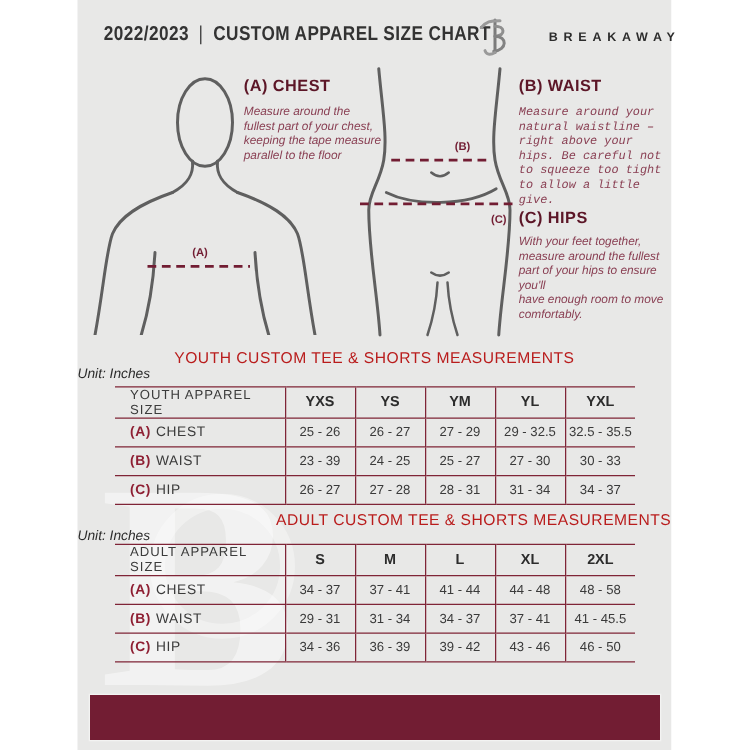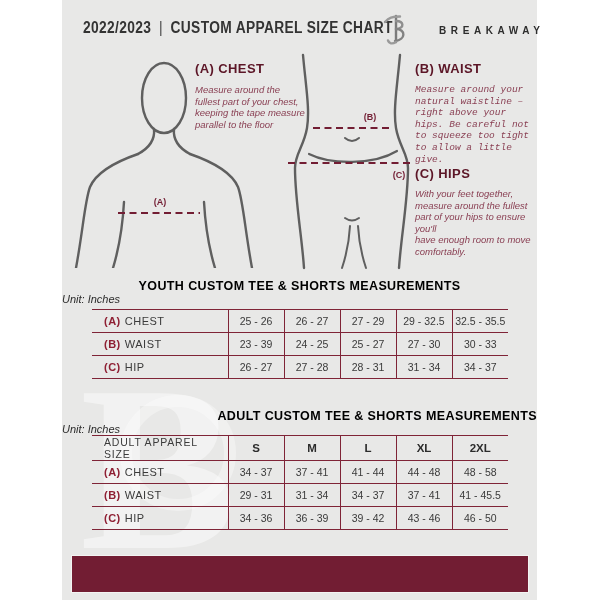--- a/index.html
+++ b/index.html
@@ -19,21 +19,21 @@
     color:rgba(255,255,255,.45);z-index:0;font-family:"Liberation Serif",serif;}
   .watermark-circle{position:absolute;left:58px;top:395px;width:92px;height:92px;border-radius:50%;
     border:12px solid rgba(255,255,255,.35);z-index:0;}
 
   
   .m-head{position:absolute;font-size:13px;font-weight:700;color:#5c1627;letter-spacing:.4px;}
   .m-desc{position:absolute;font-size:9.5px;line-height:11.6px;font-style:italic;color:#8a4054;white-space:pre-line;}
   .fig-tag{position:absolute;font-size:9px;font-weight:700;color:#721d33;width:26px;text-align:center;}
 
   
-  .sec-title{position:absolute;left:0;width:475px;text-align:center;font-size:12.5px;font-weight:700;color:#000000;letter-spacing:.4px;}
+  .sec-title{position:absolute;left:0;width:475px;text-align:center;font-size:12.5px;font-weight:400;color:#b91c1c;letter-spacing:.4px;}
   .sec-unit{position:absolute;left:0;width:475px;text-align:left;font-size:11px;font-style:italic;color:#2b2b2b;}
 
   
   table.size{position:absolute;left:30px;width:416px;border-collapse:collapse;table-layout:fixed;z-index:1;}
   table.size tr>*{border-top:1.4px solid #7f2437;padding:0;font-weight:400;}
   table.size tr:last-child>*{border-bottom:1.4px solid #7f2437;}
   table.size tr>*:not(:first-child){border-left:1.4px solid #7f2437;text-align:center;}
   table.size th{height:23px;font-size:11.5px;font-weight:700;color:#2c2c2c;}
   table.size th.rowhead{font-weight:400;font-size:10.5px;letter-spacing:.8px;text-align:left;padding-left:12px;color:#3b3b3b;}
   table.size td{height:22px;font-size:10.5px;color:#3a3a3a;}
@@ -116,20 +116,28 @@
     <table class="size" style="top:309px;">
       <colgroup>
           <col style="width:136px">
           <col style="width:56px">
           <col style="width:56px">
           <col style="width:56px">
           <col style="width:56px">
           <col style="width:56px">
         </colgroup>
       <tbody>
+          <tr>
+        <th class="rowhead">YOUTH APPAREL SIZE</th>
+        <th>YXS</th>
+        <th>YS</th>
+        <th>YM</th>
+        <th>YL</th>
+        <th>YXL</th>
+      </tr>
       <tr>
         <td class="lab"><span class="tag">(A)</span><span>CHEST</span></td>
         <td>25 - 26</td>
         <td>26 - 27</td>
         <td>27 - 29</td>
         <td>29 - 32.5</td>
         <td>32.5 - 35.5</td>
       </tr>
       <tr>
         <td class="lab"><span class="tag">(B)</span><span>WAIST</span></td>

